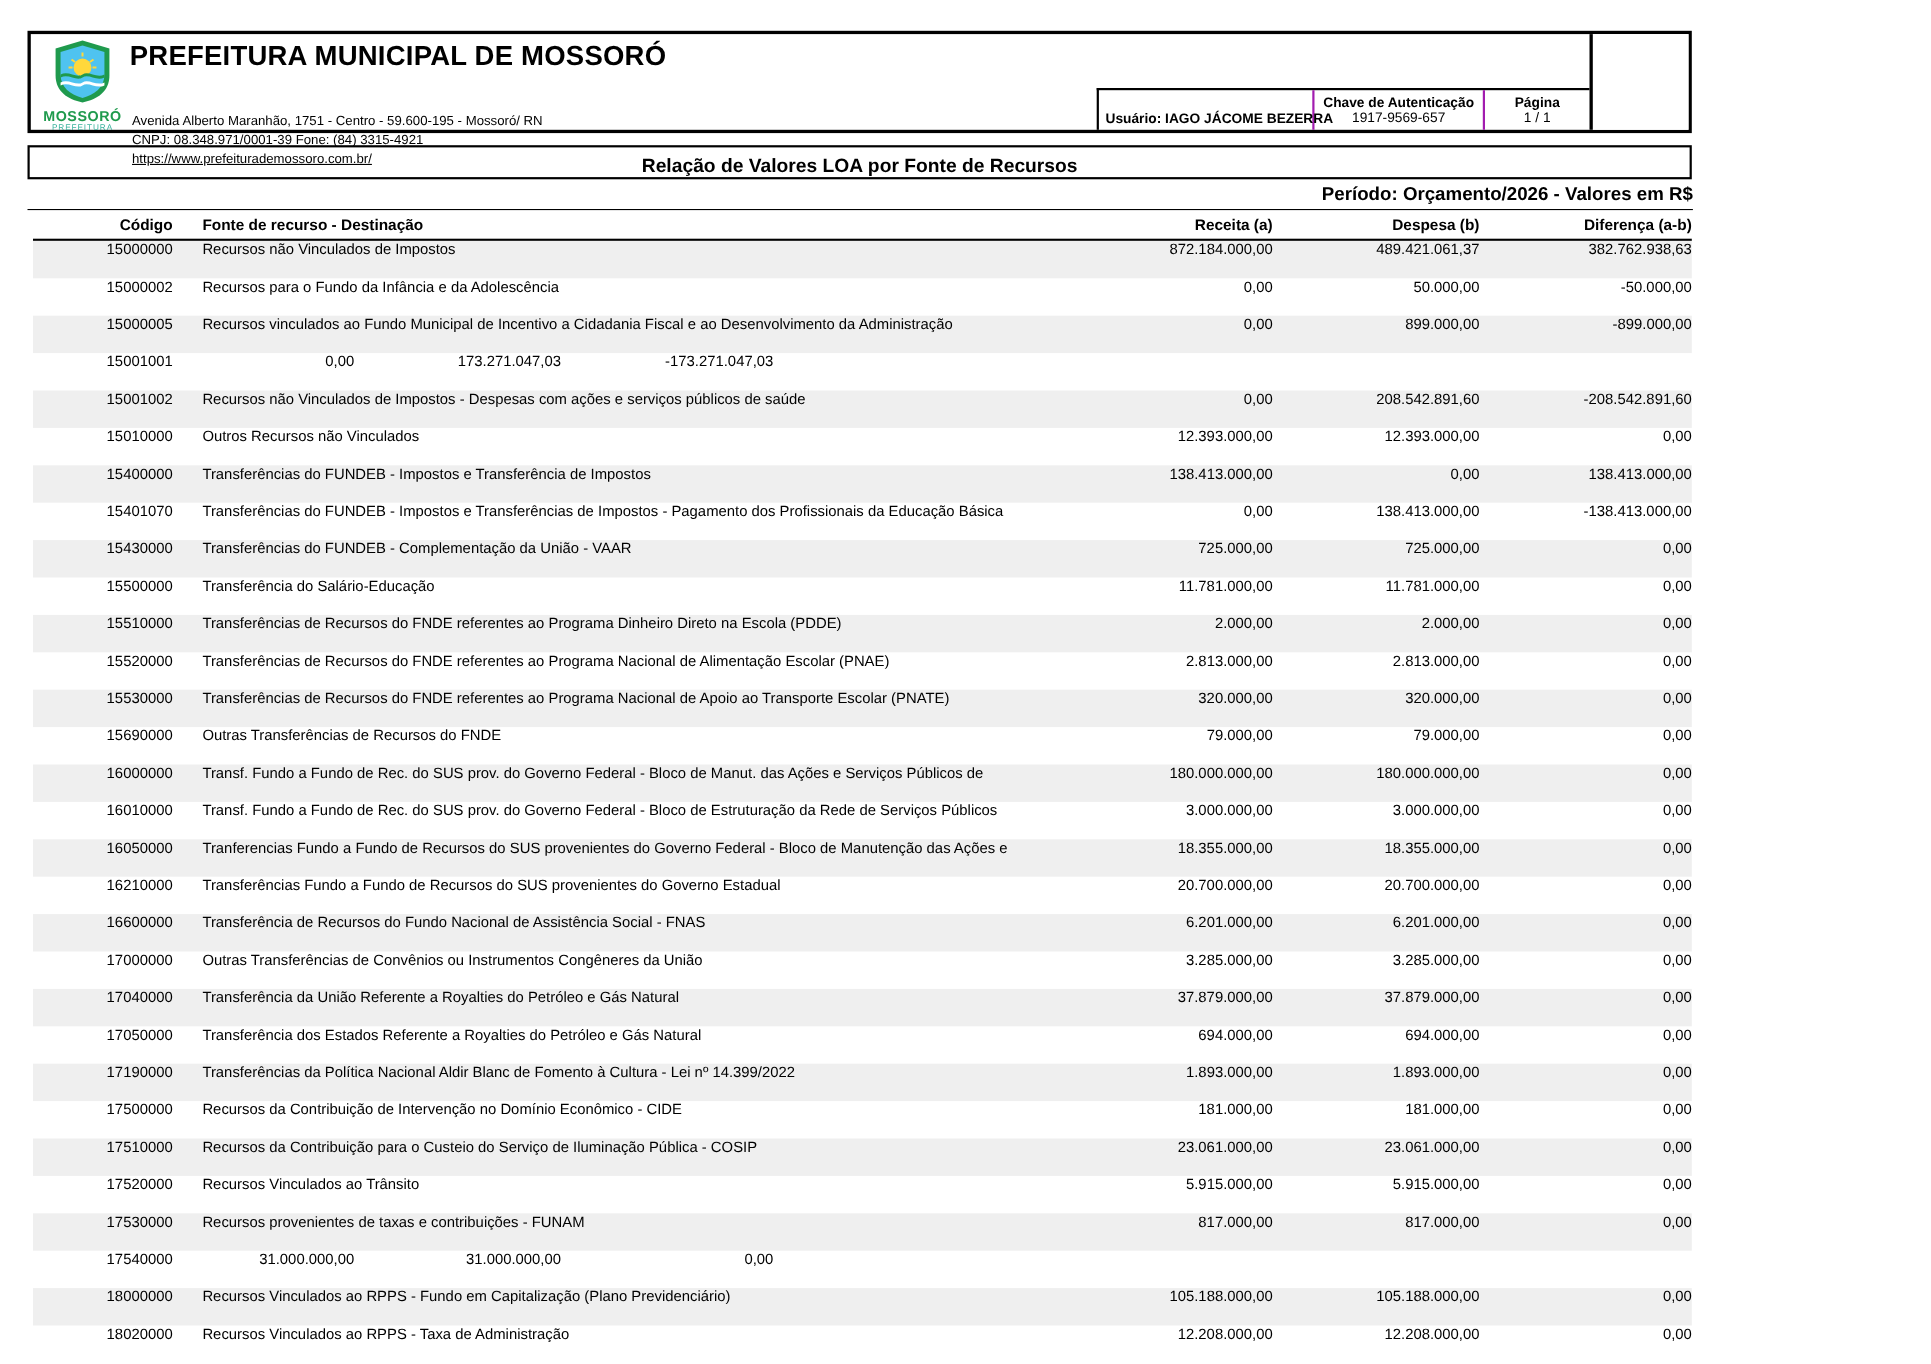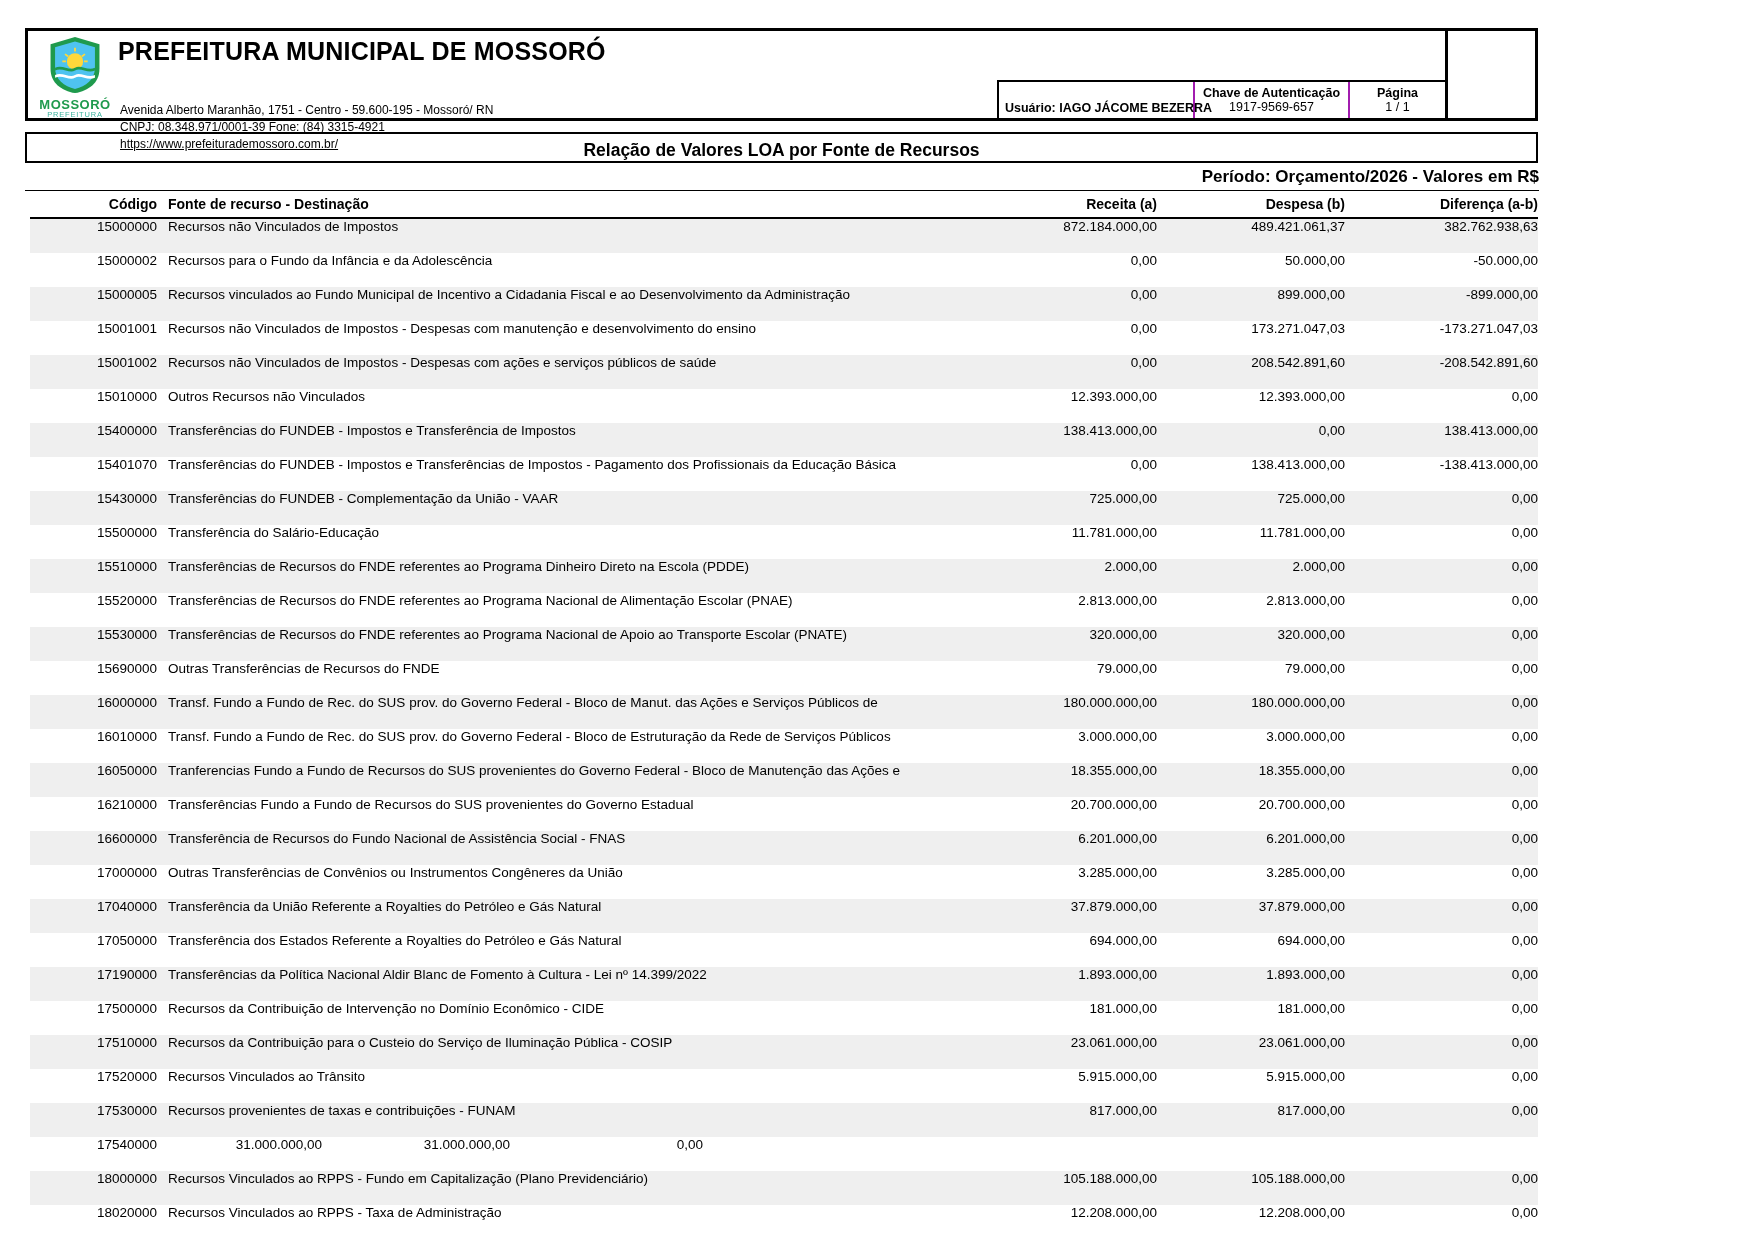--- a/index.html
+++ b/index.html
@@ -37,21 +37,21 @@
   
   .period-band { position:absolute; left:25px; top:167px; width:1514px; text-align:right;
                  font-size:17px; font-weight:bold; padding-bottom:3px; border-bottom:1px solid #000; }
 
   
   .table-wrap { position:absolute; left:30px; top:190px; width:1508px; }
   .thead { display:flex; align-items:center; height:29px; border-bottom:2px solid #000; font-weight:bold; font-size:14px; }
   .row { display:flex; align-items:flex-start; height:34px; font-size:13.5px; }
   .rows .row:nth-child(odd) { background:#efefef; }
   .c-code { width:127px; text-align:right; white-space:nowrap; }
-  .c-desc { flex:1; padding-left:11px; text-align:left; white-space:nowrap; overflow:hidden; }
+  .c-desc { flex:1; padding-left:27px; text-align:left; white-space:nowrap; overflow:hidden; }
   .c-receita { width:165px; text-align:right; white-space:nowrap; }
   .c-despesa { width:188px; text-align:right; white-space:nowrap; }
   .c-dif { width:193px; text-align:right; white-space:nowrap; }
   .total-row { font-weight:bold;margin-top:37px; }
   .total-row .c-desc { text-align:right; padding-right:40px; }
 </style>
 </head>
 <body>
 
 <div class="page">
@@ -129,21 +129,20 @@
     </div>
         <div class="row">
       <div class="c-code">15000005</div>
       <div class="c-desc">Recursos vinculados ao Fundo  Municipal de Incentivo a Cidadania Fiscal e ao Desenvolvimento da Administração</div>
       <div class="c-receita">0,00</div>
       <div class="c-despesa">899.000,00</div>
       <div class="c-dif">-899.000,00</div>
     </div>
         <div class="row">
       <div class="c-code">15001001</div>
-      <div class="c-desc">Recursos não Vinculados de Impostos - Despesas com manutenção e desenvolvimento do ensino</div>
       <div class="c-receita">0,00</div>
       <div class="c-despesa">173.271.047,03</div>
       <div class="c-dif">-173.271.047,03</div>
     </div>
         <div class="row">
       <div class="c-code">15001002</div>
       <div class="c-desc">Recursos não Vinculados de Impostos - Despesas com ações e serviços públicos de saúde</div>
       <div class="c-receita">0,00</div>
       <div class="c-despesa">208.542.891,60</div>
       <div class="c-dif">-208.542.891,60</div>

